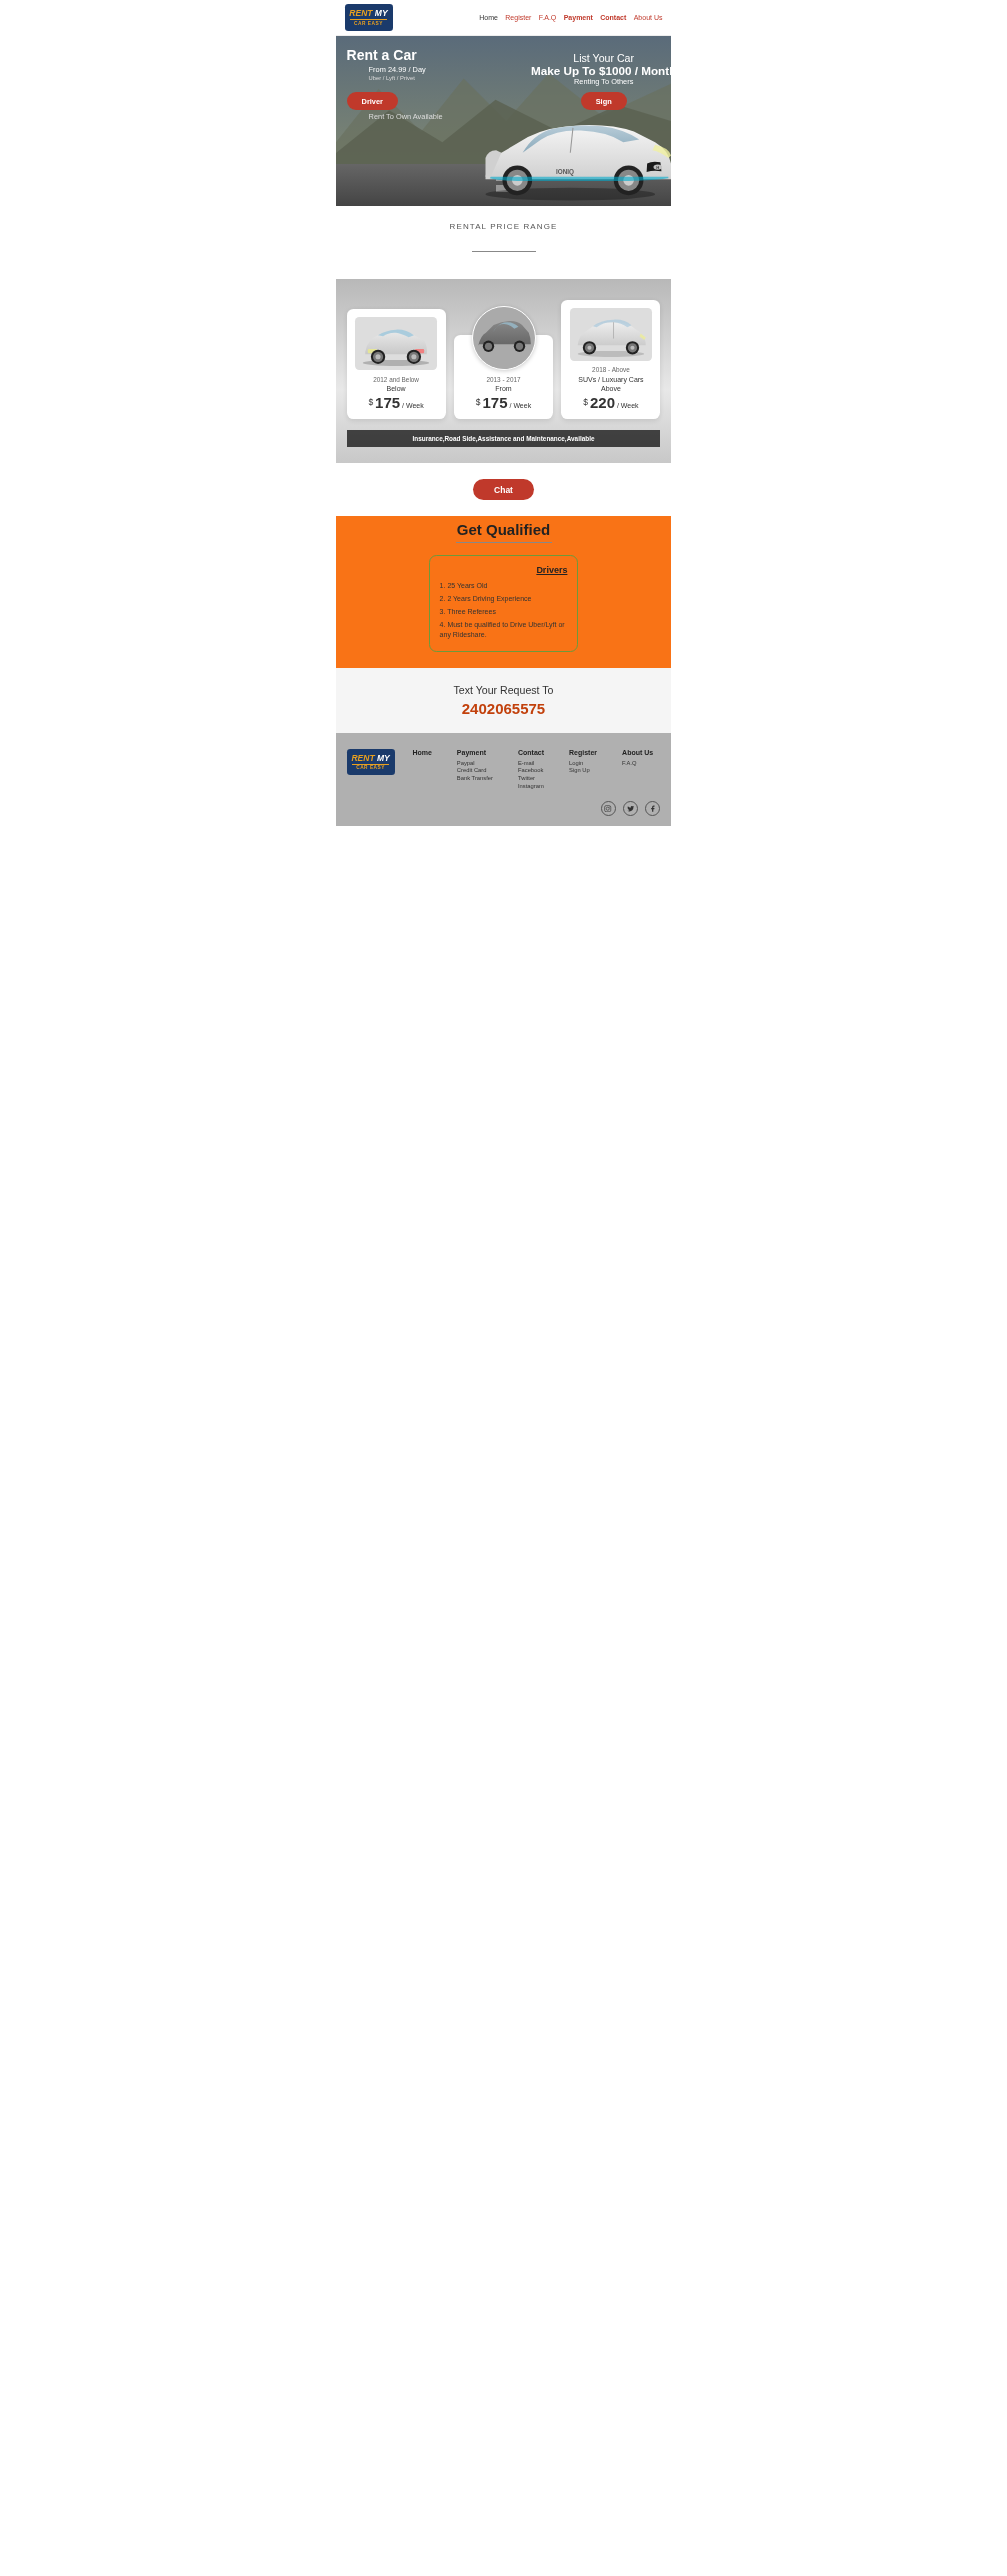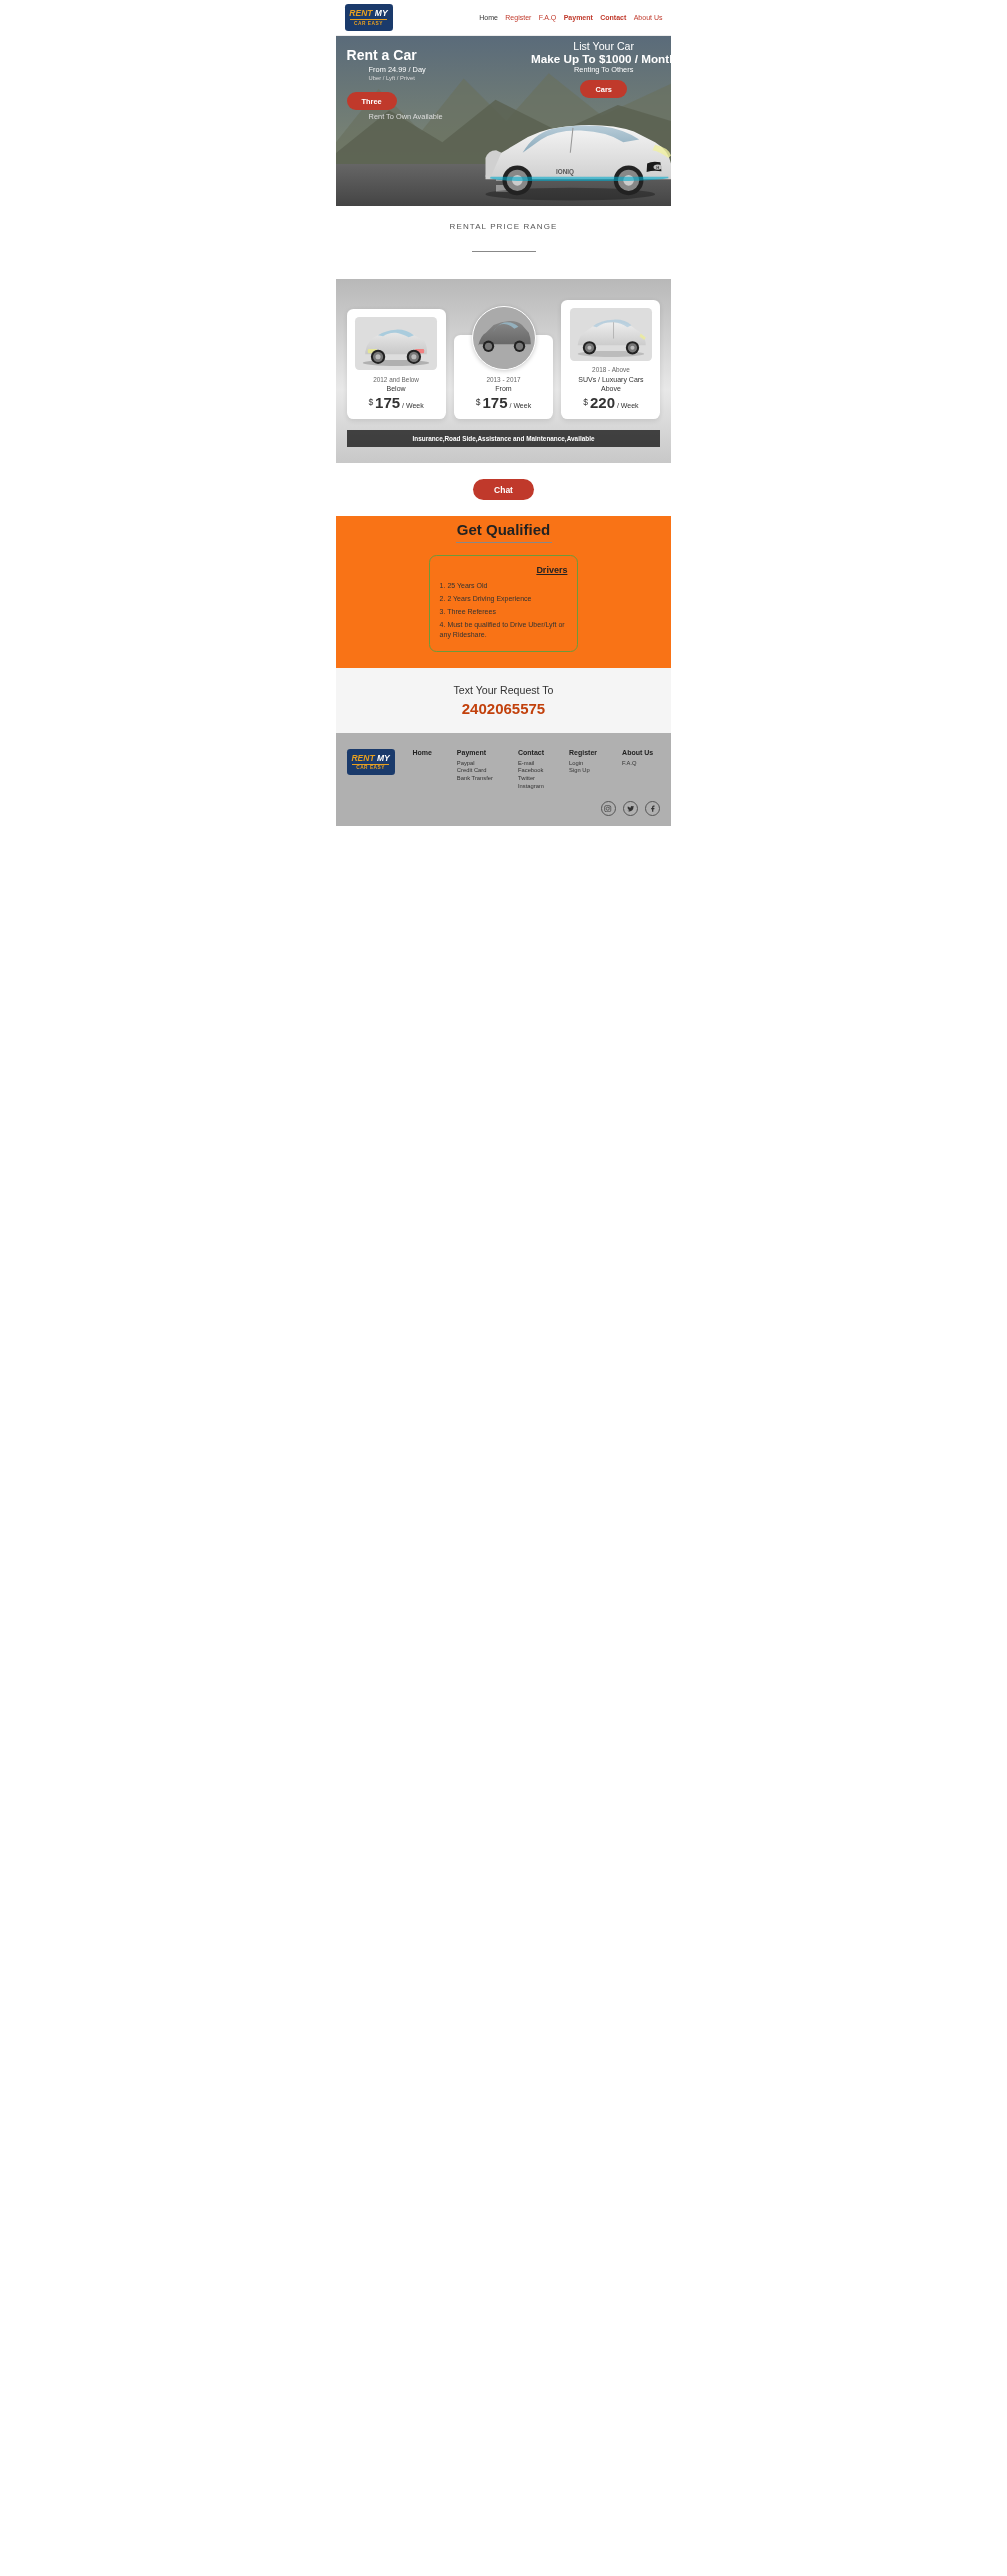--- a/index.html
+++ b/index.html
@@ -75,21 +75,21 @@
       font-size: 7.4px;
       font-weight: bold;
       cursor: pointer;
       display: inline-block;
     }
     .btn-driver { margin-top: 5.3px; display: inline-block; }
     .rent-to-own { font-size: 5.8px; color: #ddd; margin-top: 2.1px; }
     .hero-right {
       position: absolute;
       right: -5.3px;
-      top: 4px;
+      top: 16px;
       text-align: center;
       z-index: 2;
       color: #fff;
     }
     .hero-right h3 { font-size: 10.6px; font-weight: 300; }
     .hero-right h2 { font-size: 11.7px; font-weight: 700; }
     .hero-right p { font-size: 7.4px; margin-bottom: 6.4px; }
 
     
     .car-hero-container {
@@ -352,30 +352,30 @@
       <rect x="295" y="265" width="20" height="15" fill="#fff" opacity="0.4"></rect>
       <rect x="295" y="290" width="20" height="15" fill="#fff" opacity="0.4"></rect>
     </svg>
   </div>
 
   <div class="hero-content">
     <div class="hero-left" style="max-width:117px;">
       <h2>Rent a Car</h2>
       <p>From 24.99 / Day</p>
       <p class="subtext">Uber / Lyft / Privet</p>
-      <button class="btn-red btn-driver">Three</button>
+      <button class="btn-red btn-driver">Driver</button>
       <p class="rent-to-own">Rent To Own Available</p>
     </div>
   </div>
 
   <div class="hero-right">
     <h3>List Your Car</h3>
     <h2>Make Up To $1000 / Month</h2>
     <p>Renting To Others</p>
-    <button class="btn-red">Cars</button>
+    <button class="btn-red">Sign</button>
   </div>
 
   <div class="car-hero-container">
     <svg viewBox="0 0 400 200" style="width:100%;height:100%;">
 
       <defs>
         <linearGradient id="carBody" x1="0" y1="0" x2="0" y2="1">
           <stop offset="0%" stop-color="#f5f5f5"></stop>
           <stop offset="100%" stop-color="#d0d0d0"></stop>
         </linearGradient>

